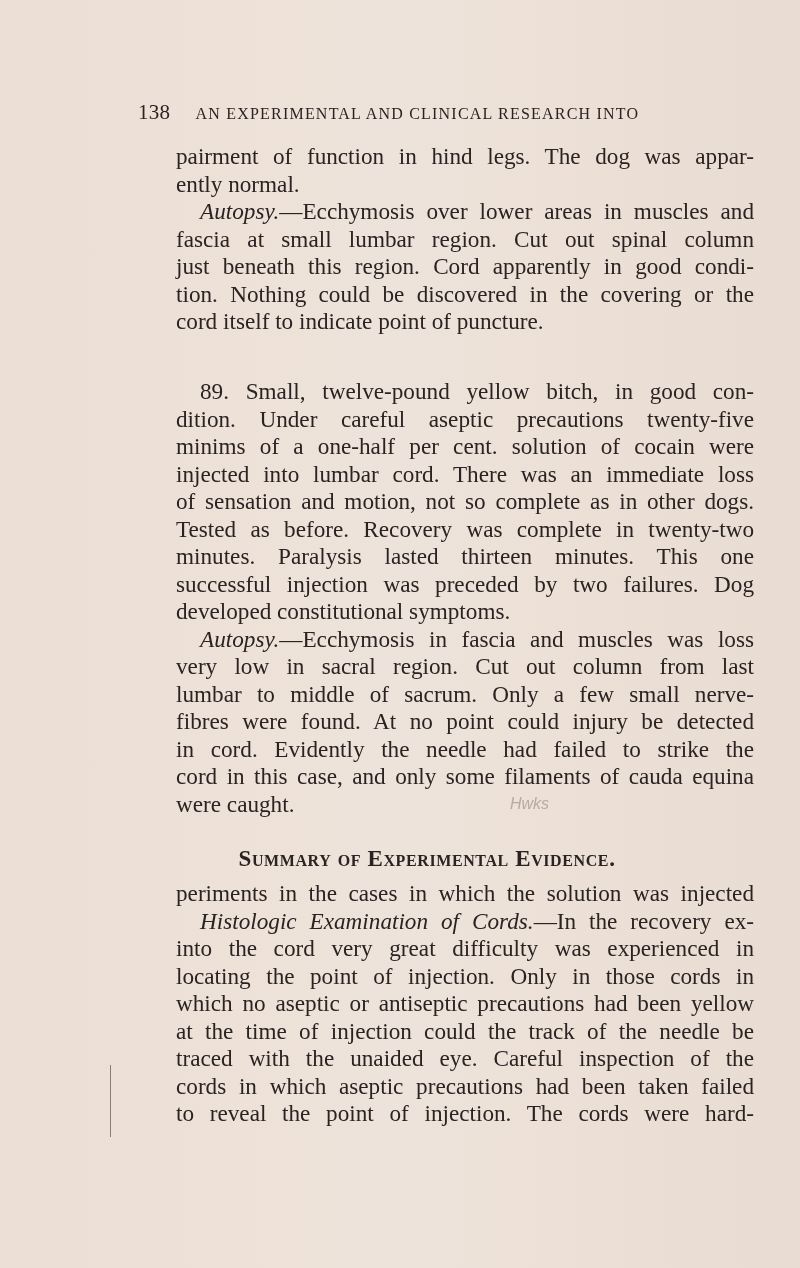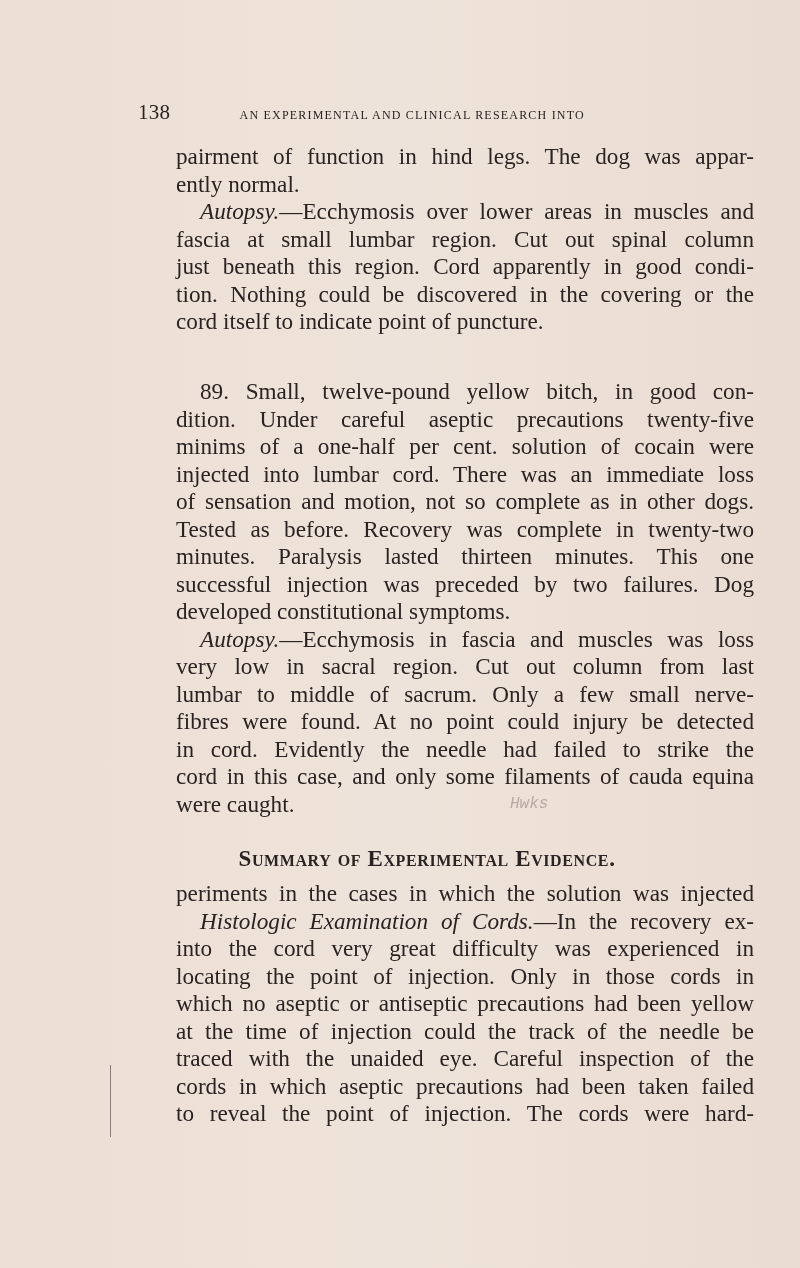--- a/index.html
+++ b/index.html
@@ -11,38 +11,38 @@
       color: #2a2322;
     }
     .page { position: absolute; left: 0; top: 0; width: 800px; height: 1268px;
       background: linear-gradient(90deg, #ecdfd5 0%, #eee3da 50%, #e9dcd2 100%); }
     .running-head {
       position: absolute; left: 138px; top: 100px; width: 580px;
       font-family: "Liberation Serif", serif; font-size: 21px; letter-spacing: 0.2px;
       white-space: nowrap;
     }
     .running-head .pg { margin-right: 20px; }
-    .running-head .title { font-size: 12px; letter-spacing: 1.2px; margin-left: 44px; }
+    .running-head .title { font-size: 16px; letter-spacing: 1.2px; }
     .text {
       position: absolute; left: 138px; width: 578px;
       font-family: "Liberation Serif", serif; font-size: 23.2px; line-height: 27.5px;
       text-align: justify;
       margin-left: 38px;
     }
     .line { display: block; text-align: justify; text-align-last: justify; height: 27.5px; white-space: nowrap; }
     .line.last { text-align-last: left; }
     .indent { padding-left: 24px; }
     .it { font-style: italic; }
     .heading {
       position: absolute; left: 138px; width: 578px; top: 846px;
       font-family: "Liberation Serif", serif; font-size: 23px; text-align: center;
       font-variant: small-caps; letter-spacing: 0.6px; font-weight: bold;
     }
     .pencil-mark {
-      position: absolute; left: 510px; top: 795px; font-family: Liberation Mono, monospace;
+      position: absolute; left: 510px; top: 795px; font-family: Liberation Sans, sans-serif;
       font-size: 16px; color: #b7aaa4; font-style: italic;
     }
     .pencil-line { position: absolute; left: 110px; top: 1065px; width: 1px; height: 72px; background: #8a7e7a; }
   </style>
 </head>
 <body>
 
 <div class="page">
 
   <div class="running-head">

